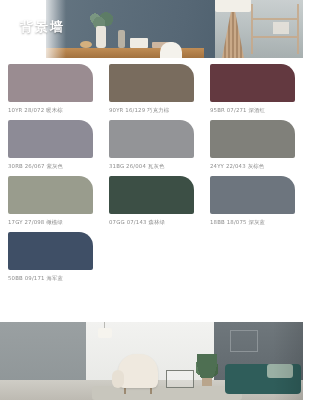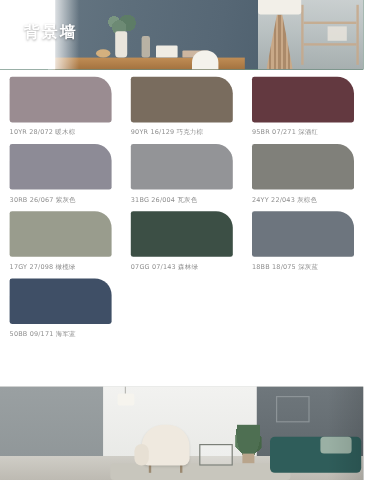--- a/index.html
+++ b/index.html
@@ -4,21 +4,21 @@
 <style>
   html,body{margin:0;padding:0;}
   body{
     width:303px;height:400px;overflow:hidden;
     background:#ffffff;
     font-family:"Liberation Sans","DejaVu Sans",sans-serif;
   }
   .page{position:relative;width:303px;height:400px;background:#fff;}
 
   
-  .hero{position:relative;width:303px;height:58px;overflow:hidden;background:#14532d;}
+  .hero{position:relative;width:303px;height:58px;overflow:hidden;background:#8b5cf6;}
   .hero-wall{position:absolute;left:0;top:0;width:303px;height:58px;
     background:linear-gradient(100deg,#6a7a86 0%,#5e6f7c 32%,#566775 60%,#4e606e 78%,#6f7d86 100%);}
   .hero-wall-right{position:absolute;right:0;top:0;width:88px;height:58px;
     background:linear-gradient(180deg,#cfd4d4 0%,#bfc6c6 45%,#aab2b2 100%);opacity:.95;}
   .hero-shelf{position:absolute;right:4px;top:4px;width:44px;height:50px;
     border:2px solid #c7a98a;border-top:none;border-bottom:none;opacity:.85;}
   .hero-shelf:before,.hero-shelf:after{content:"";position:absolute;left:0;right:0;height:2px;background:#c7a98a;}
   .hero-shelf:before{top:14px;}
   .hero-shelf:after{top:32px;}
   .hero-shelf-box{position:absolute;right:8px;top:18px;width:16px;height:12px;background:#e8e4dc;}

